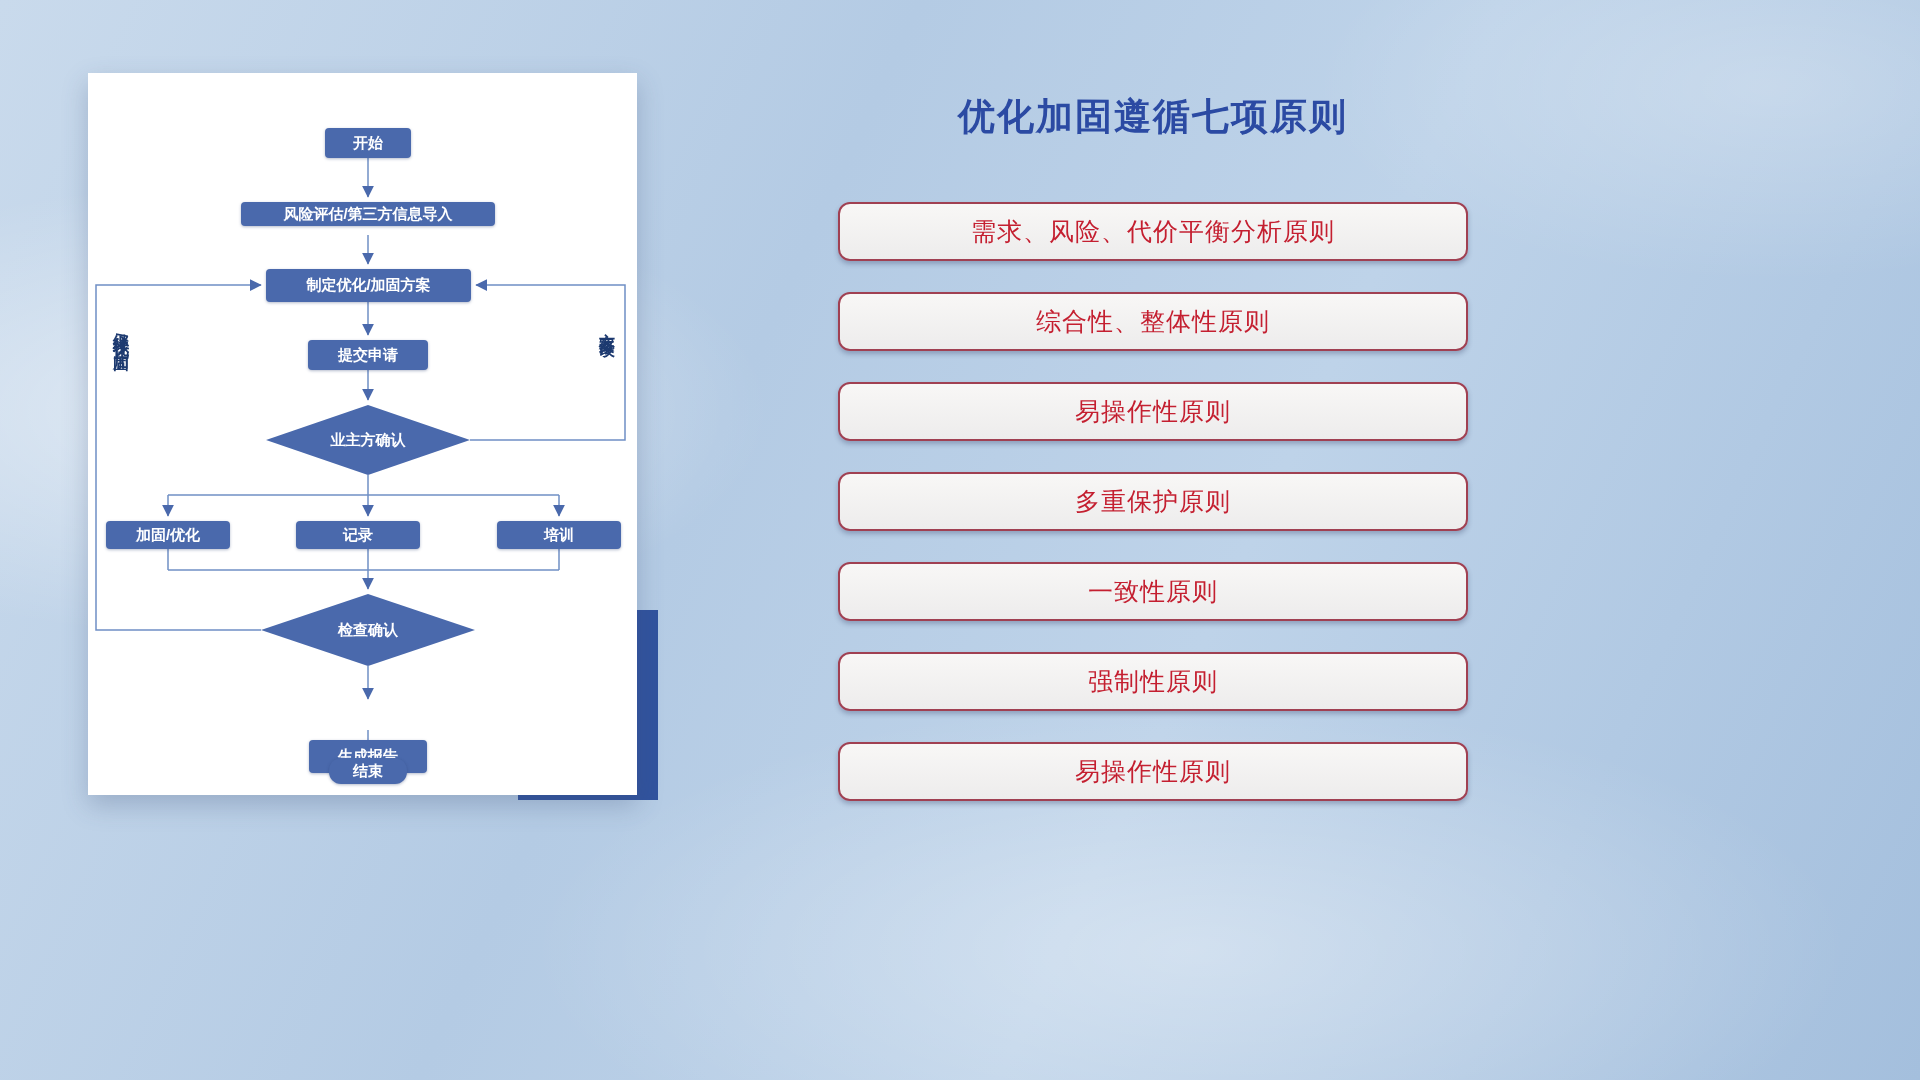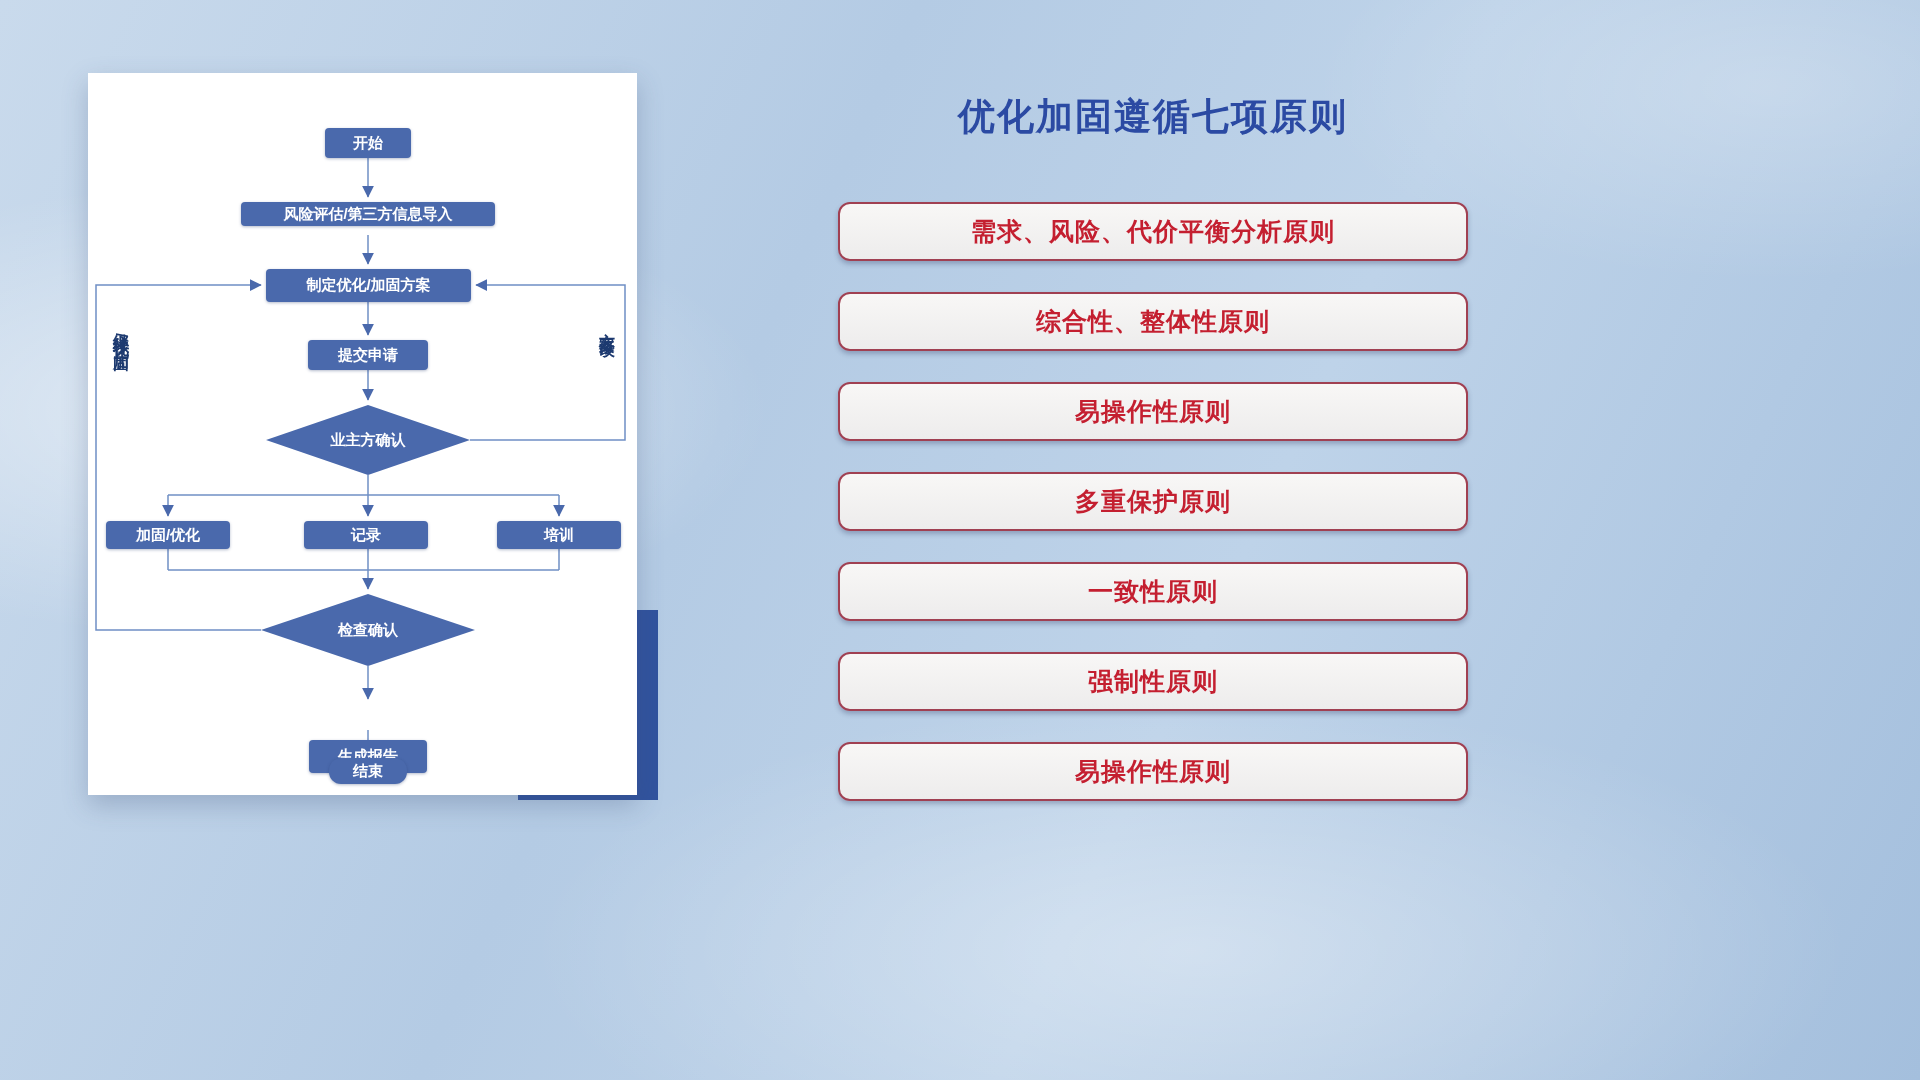--- a/index.html
+++ b/index.html
@@ -41,21 +41,21 @@
     display:flex;align-items:center;justify-content:center;
     font-weight:bold;font-size:15px;white-space:nowrap;
     clip-path:polygon(50% 0,100% 50%,50% 100%,0 50%);
   }
   .n-start{left:237px;top:55px;width:86px;height:30px;}
   .n-risk{left:153px;top:129px;width:254px;height:24px;}
   .n-plan{left:178px;top:196px;width:205px;height:33px;}
   .n-submit{left:220px;top:267px;width:120px;height:30px;}
   .d-owner{left:178px;top:332px;width:204px;height:70px;}
   .n-harden{left:18px;top:448px;width:124px;height:28px;}
-  .n-record{left:216px;top:448px;width:124px;height:28px;}
+  .n-record{left:208px;top:448px;width:124px;height:28px;}
   .n-training{left:409px;top:448px;width:124px;height:28px;}
   .d-check{left:173px;top:521px;width:214px;height:72px;}
   .n-report{left:221px;top:667px;width:118px;height:33px;}
   .n-end{left:241px;top:685px;width:78px;height:26px;border-radius:12px;}
   .v-label{
     position:absolute;writing-mode:vertical-rl;letter-spacing:3px;
     color:var(--label-blue);font-weight:bold;font-size:16px;
   }
   .v-left{left:22px;top:248px;}
   .v-right{left:508px;top:246px;}
@@ -65,21 +65,21 @@
   .panel-title{
     text-align:center;color:var(--title-blue);
     font-size:37px;font-weight:bold;letter-spacing:2px;margin-bottom:60px;
   }
   .pill{
     height:59px;border-radius:12px;margin-bottom:31px;
     border:2px solid var(--principle-border);
     background:linear-gradient(180deg,#f8f7f6 0%,#edecec 100%);
     box-shadow:0 3px 5px rgba(40,50,90,.30);
     display:flex;align-items:center;justify-content:center;
-    font-size:25px;font-weight:700;color:var(--principle-text);
+    font-size:25px;font-weight:400;color:var(--principle-text);
     letter-spacing:1px;
   }
 </style>
 </head>
 <body>
 
 <div class="stage">
 
   <div class="accent-rect"></div>
 

